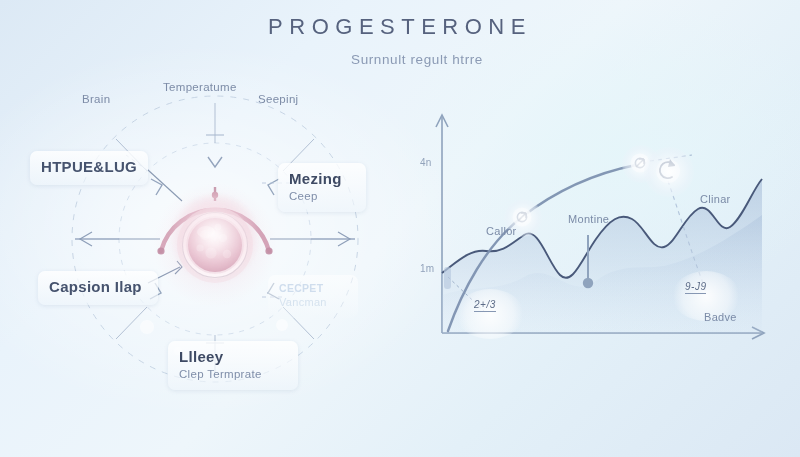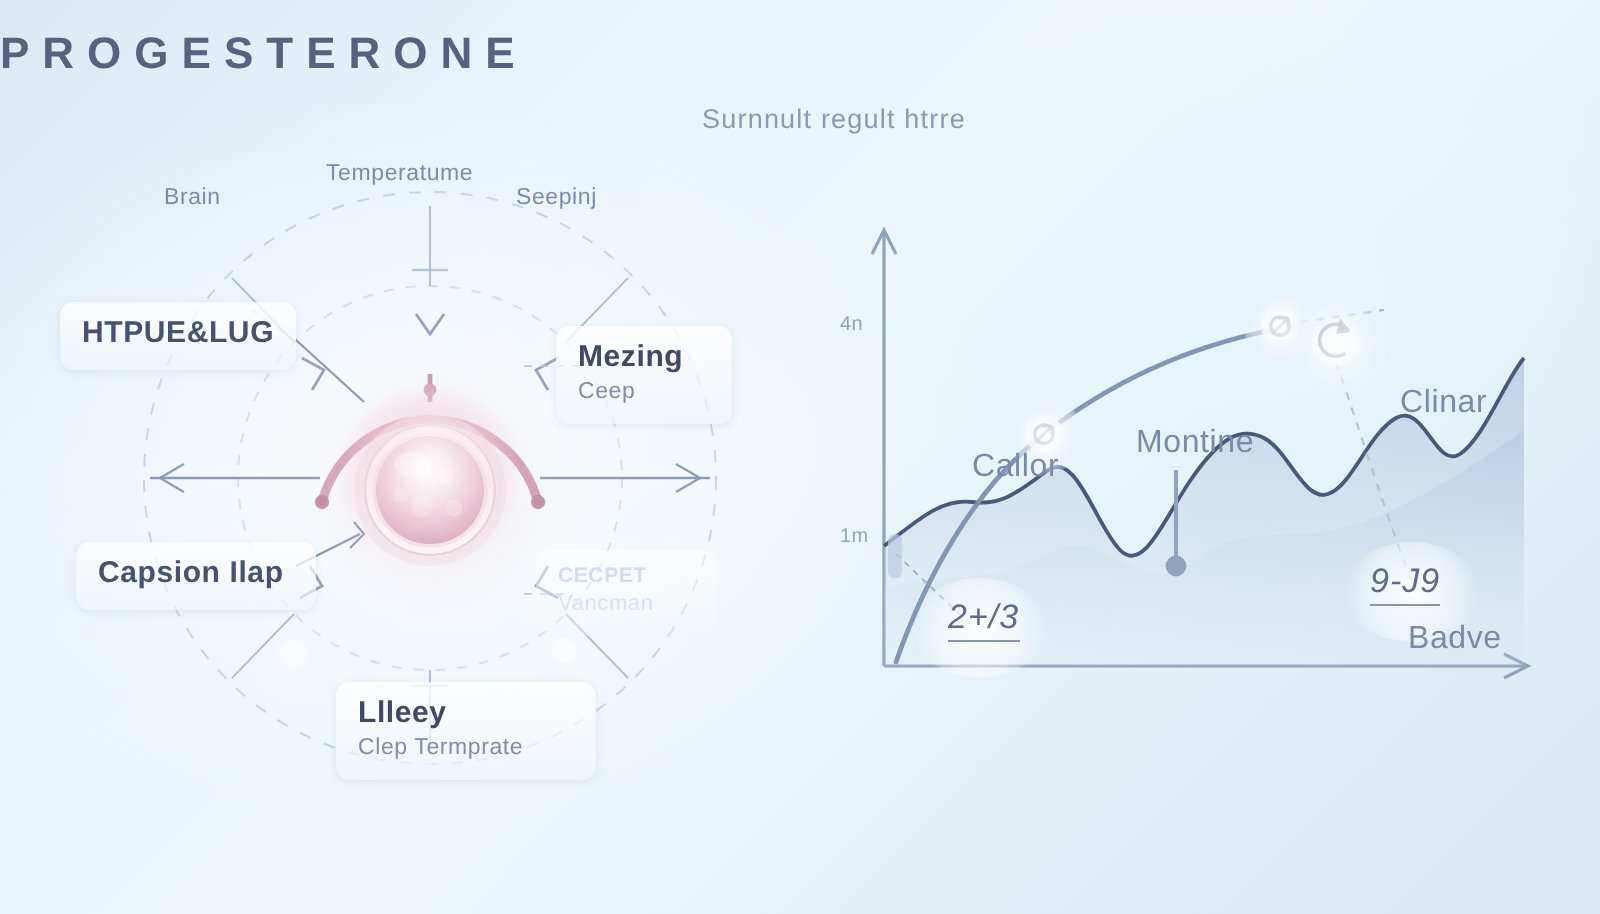--- a/index.html
+++ b/index.html
@@ -10,22 +10,22 @@
   }
   #stage{
     position:relative;width:800px;height:457px;
     background:
       radial-gradient(ellipse 420px 300px at 200px 230px, rgba(255,255,255,0.75) 0%, rgba(255,255,255,0) 62%),
       radial-gradient(ellipse 380px 260px at 620px 150px, rgba(229,246,250,0.85) 0%, rgba(229,246,250,0) 60%),
       linear-gradient(135deg,#dce9f5 0%, #e9f3fb 28%, #eef6fb 50%, #e3f0f8 72%, #dbe8f4 100%);
   }
   
   .title{
-    position:absolute;top:14px;left:0;width:800px;text-align:left;
-    font-size:22px;letter-spacing:6.5px;color:#56627e;font-weight:700;
+    position:absolute;top:14px;left:0;width:800px;text-align:center;
+    font-size:22px;letter-spacing:6.5px;color:#56627e;font-weight:400;
   }
   .subtitle{
     position:absolute;top:52px;left:0;width:800px;text-align:center;
     font-size:13.5px;letter-spacing:0.6px;color:#8b9ab4;font-weight:400;padding-left:17px;
   }
   
   #radial{position:absolute;left:30px;top:75px;width:350px;height:330px;}
   #radial svg{position:absolute;left:0;top:0;}
   .cellglow{
     position:absolute;left:141px;top:120px;width:88px;height:88px;border-radius:50%;
@@ -43,22 +43,22 @@
   .chip .l2{font-size:11.5px;color:#7f8ea9;font-weight:400;letter-spacing:0.3px;line-height:1.35;}
   .chip.plain .l1{font-weight:700;color:#46536e;}
   .chip.ghost{background:linear-gradient(180deg, rgba(255,255,255,0.55), rgba(242,248,252,0.35));box-shadow:none;}
   .chip.ghost .l1{color:#cfdded;font-weight:700;font-size:10.5px;}
   .chip.ghost .l2{color:#d6e3ef;font-size:11px;}
   .rlabel{position:absolute;font-size:11.5px;color:#7d8ca7;letter-spacing:0.3px;white-space:nowrap;}
   
   #chart{position:absolute;left:400px;top:95px;width:380px;height:270px;}
   #chart svg{position:absolute;left:0;top:0;}
   .ctick{position:absolute;font-size:10px;color:#92a3bb;letter-spacing:0.2px;}
-  .clab{position:absolute;font-size:16px;color:#7b8ba7;letter-spacing:0.3px;white-space:nowrap;}
-  .cann{position:absolute;font-size:17px;color:#5d6c88;letter-spacing:0.5px;white-space:nowrap;font-style:italic;}
+  .clab{position:absolute;font-size:11px;color:#7b8ba7;letter-spacing:0.3px;white-space:nowrap;}
+  .cann{position:absolute;font-size:10px;color:#5d6c88;letter-spacing:0.5px;white-space:nowrap;font-style:italic;}
   .annbubble{
     position:absolute;border-radius:50%;
     background:radial-gradient(circle,rgba(255,255,255,0.92) 0%,rgba(255,255,255,0.45) 55%,rgba(255,255,255,0) 78%);
   }
   .nodebubble{
     position:absolute;border-radius:50%;
     background:radial-gradient(circle,rgba(255,255,255,0.88) 0%,rgba(236,243,250,0.55) 58%,rgba(236,243,250,0) 80%);
   }
 </style>
 </head>

